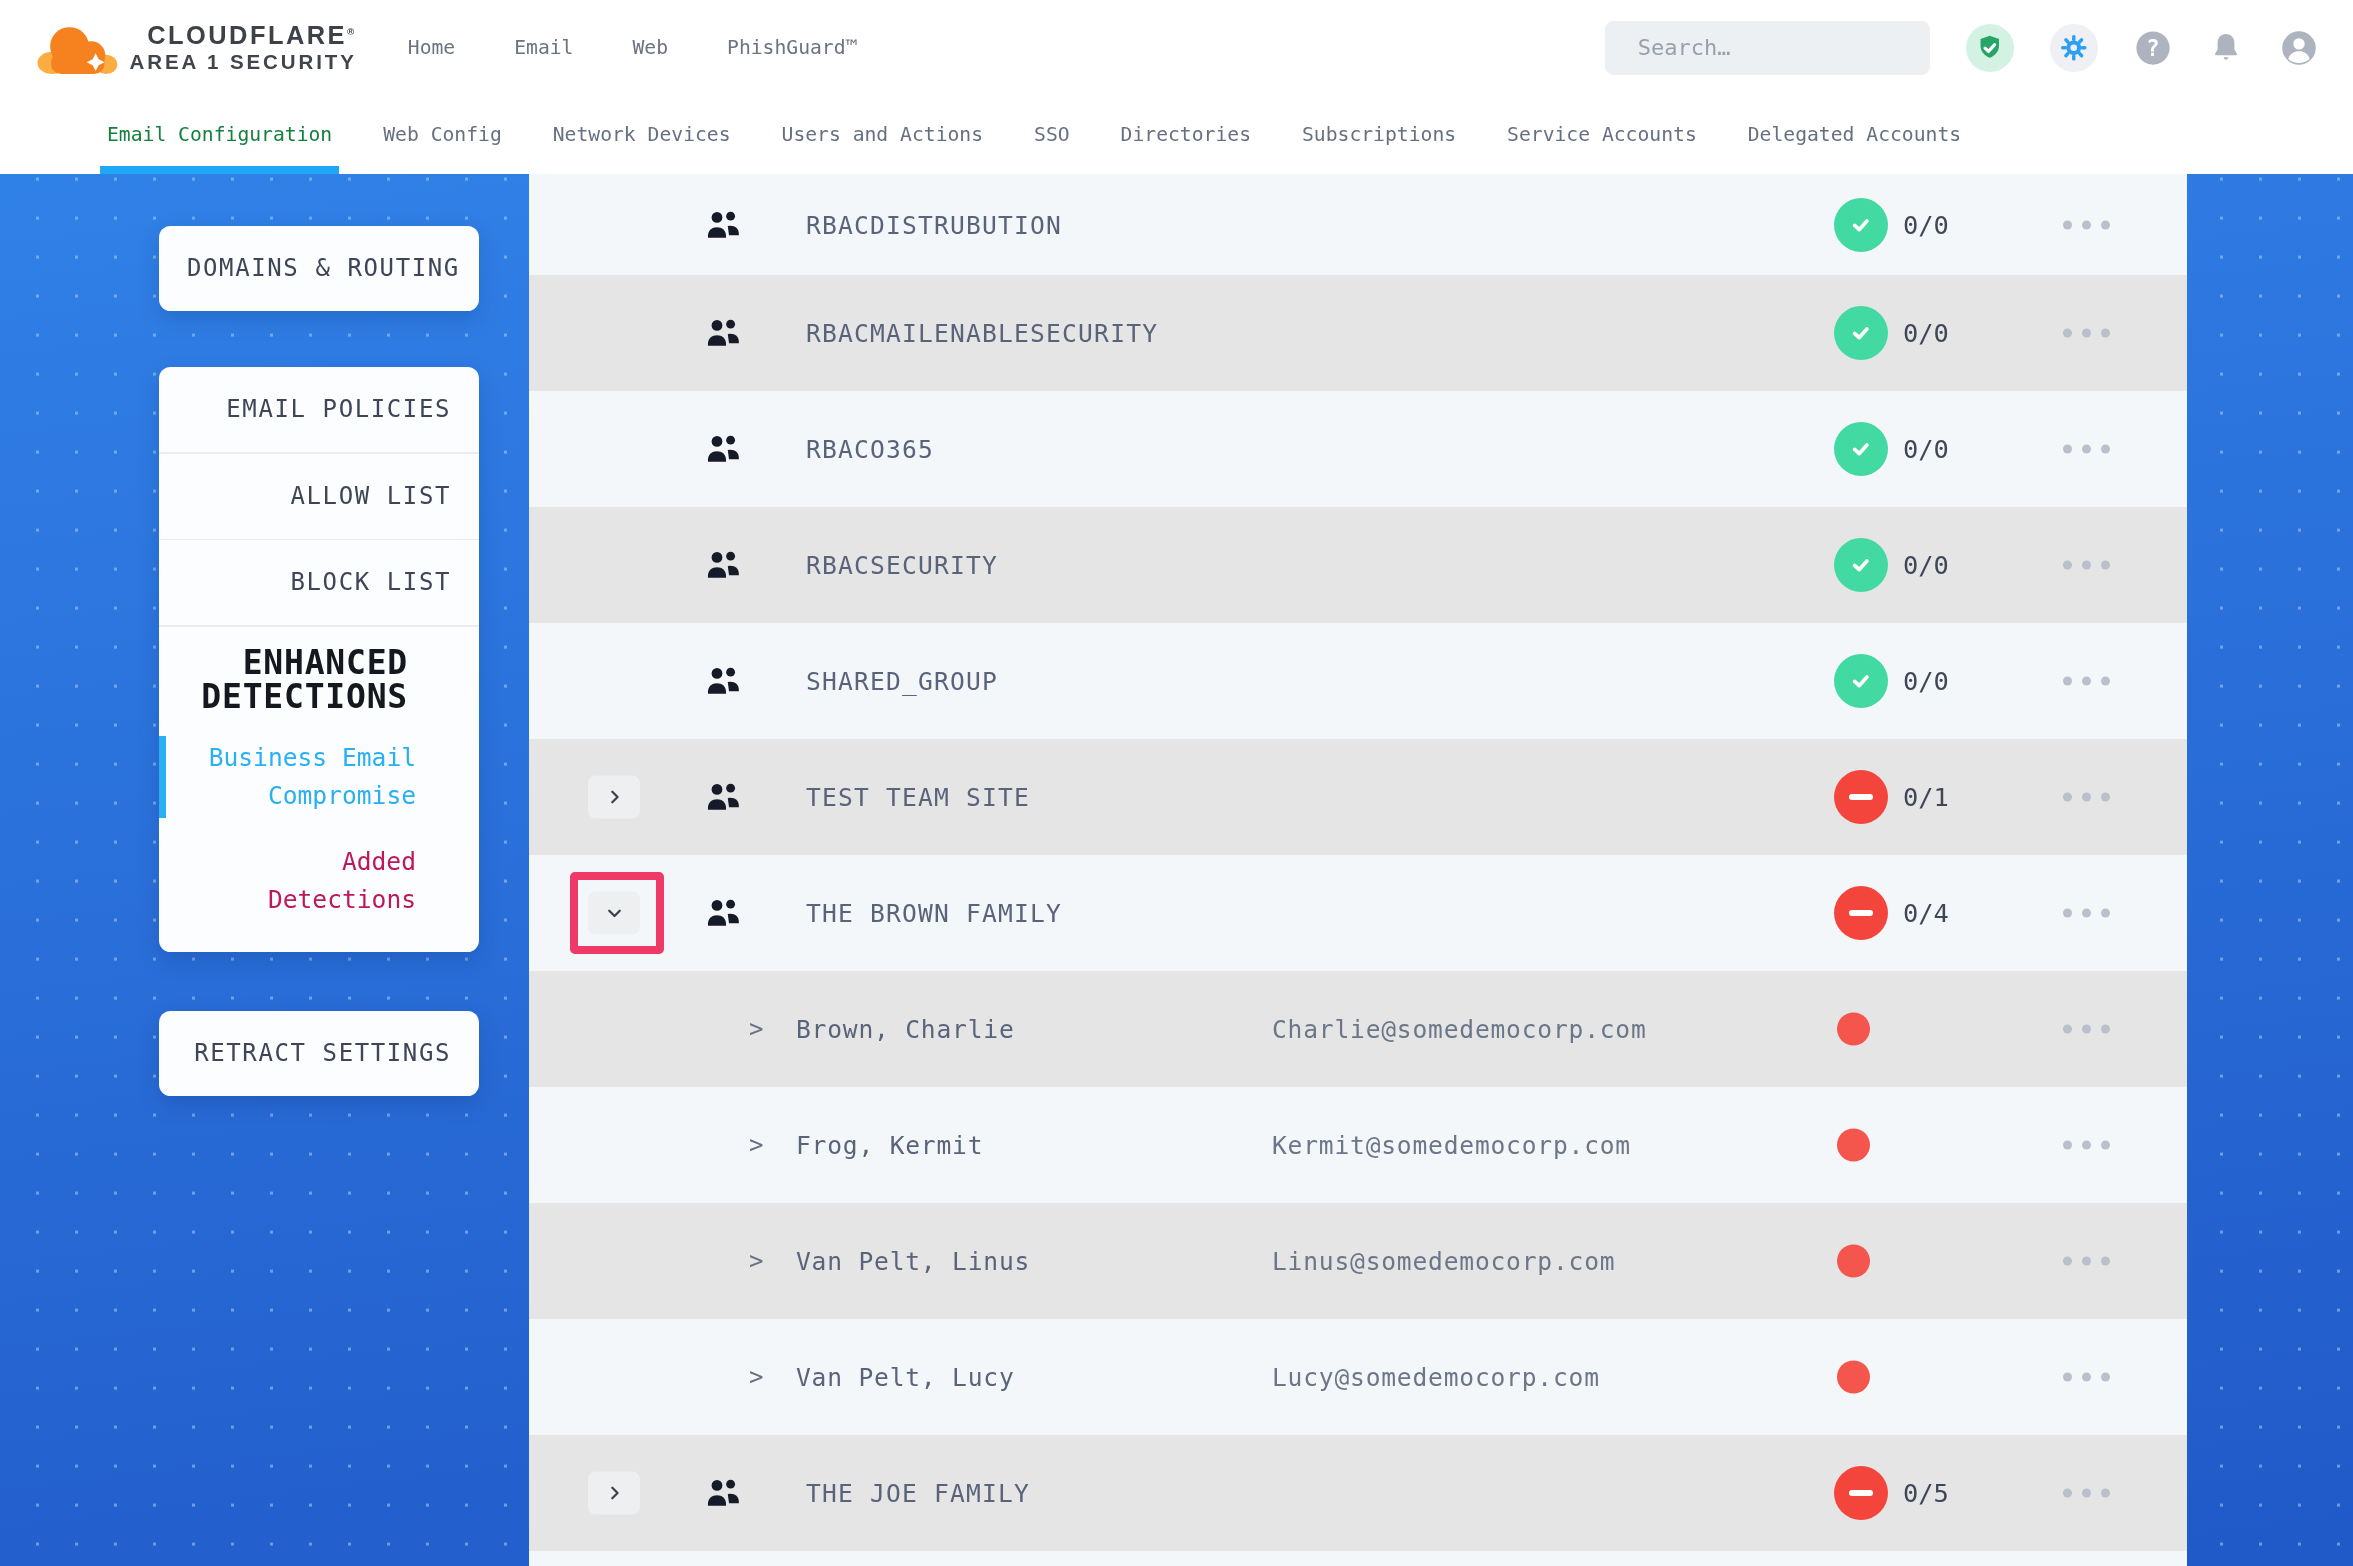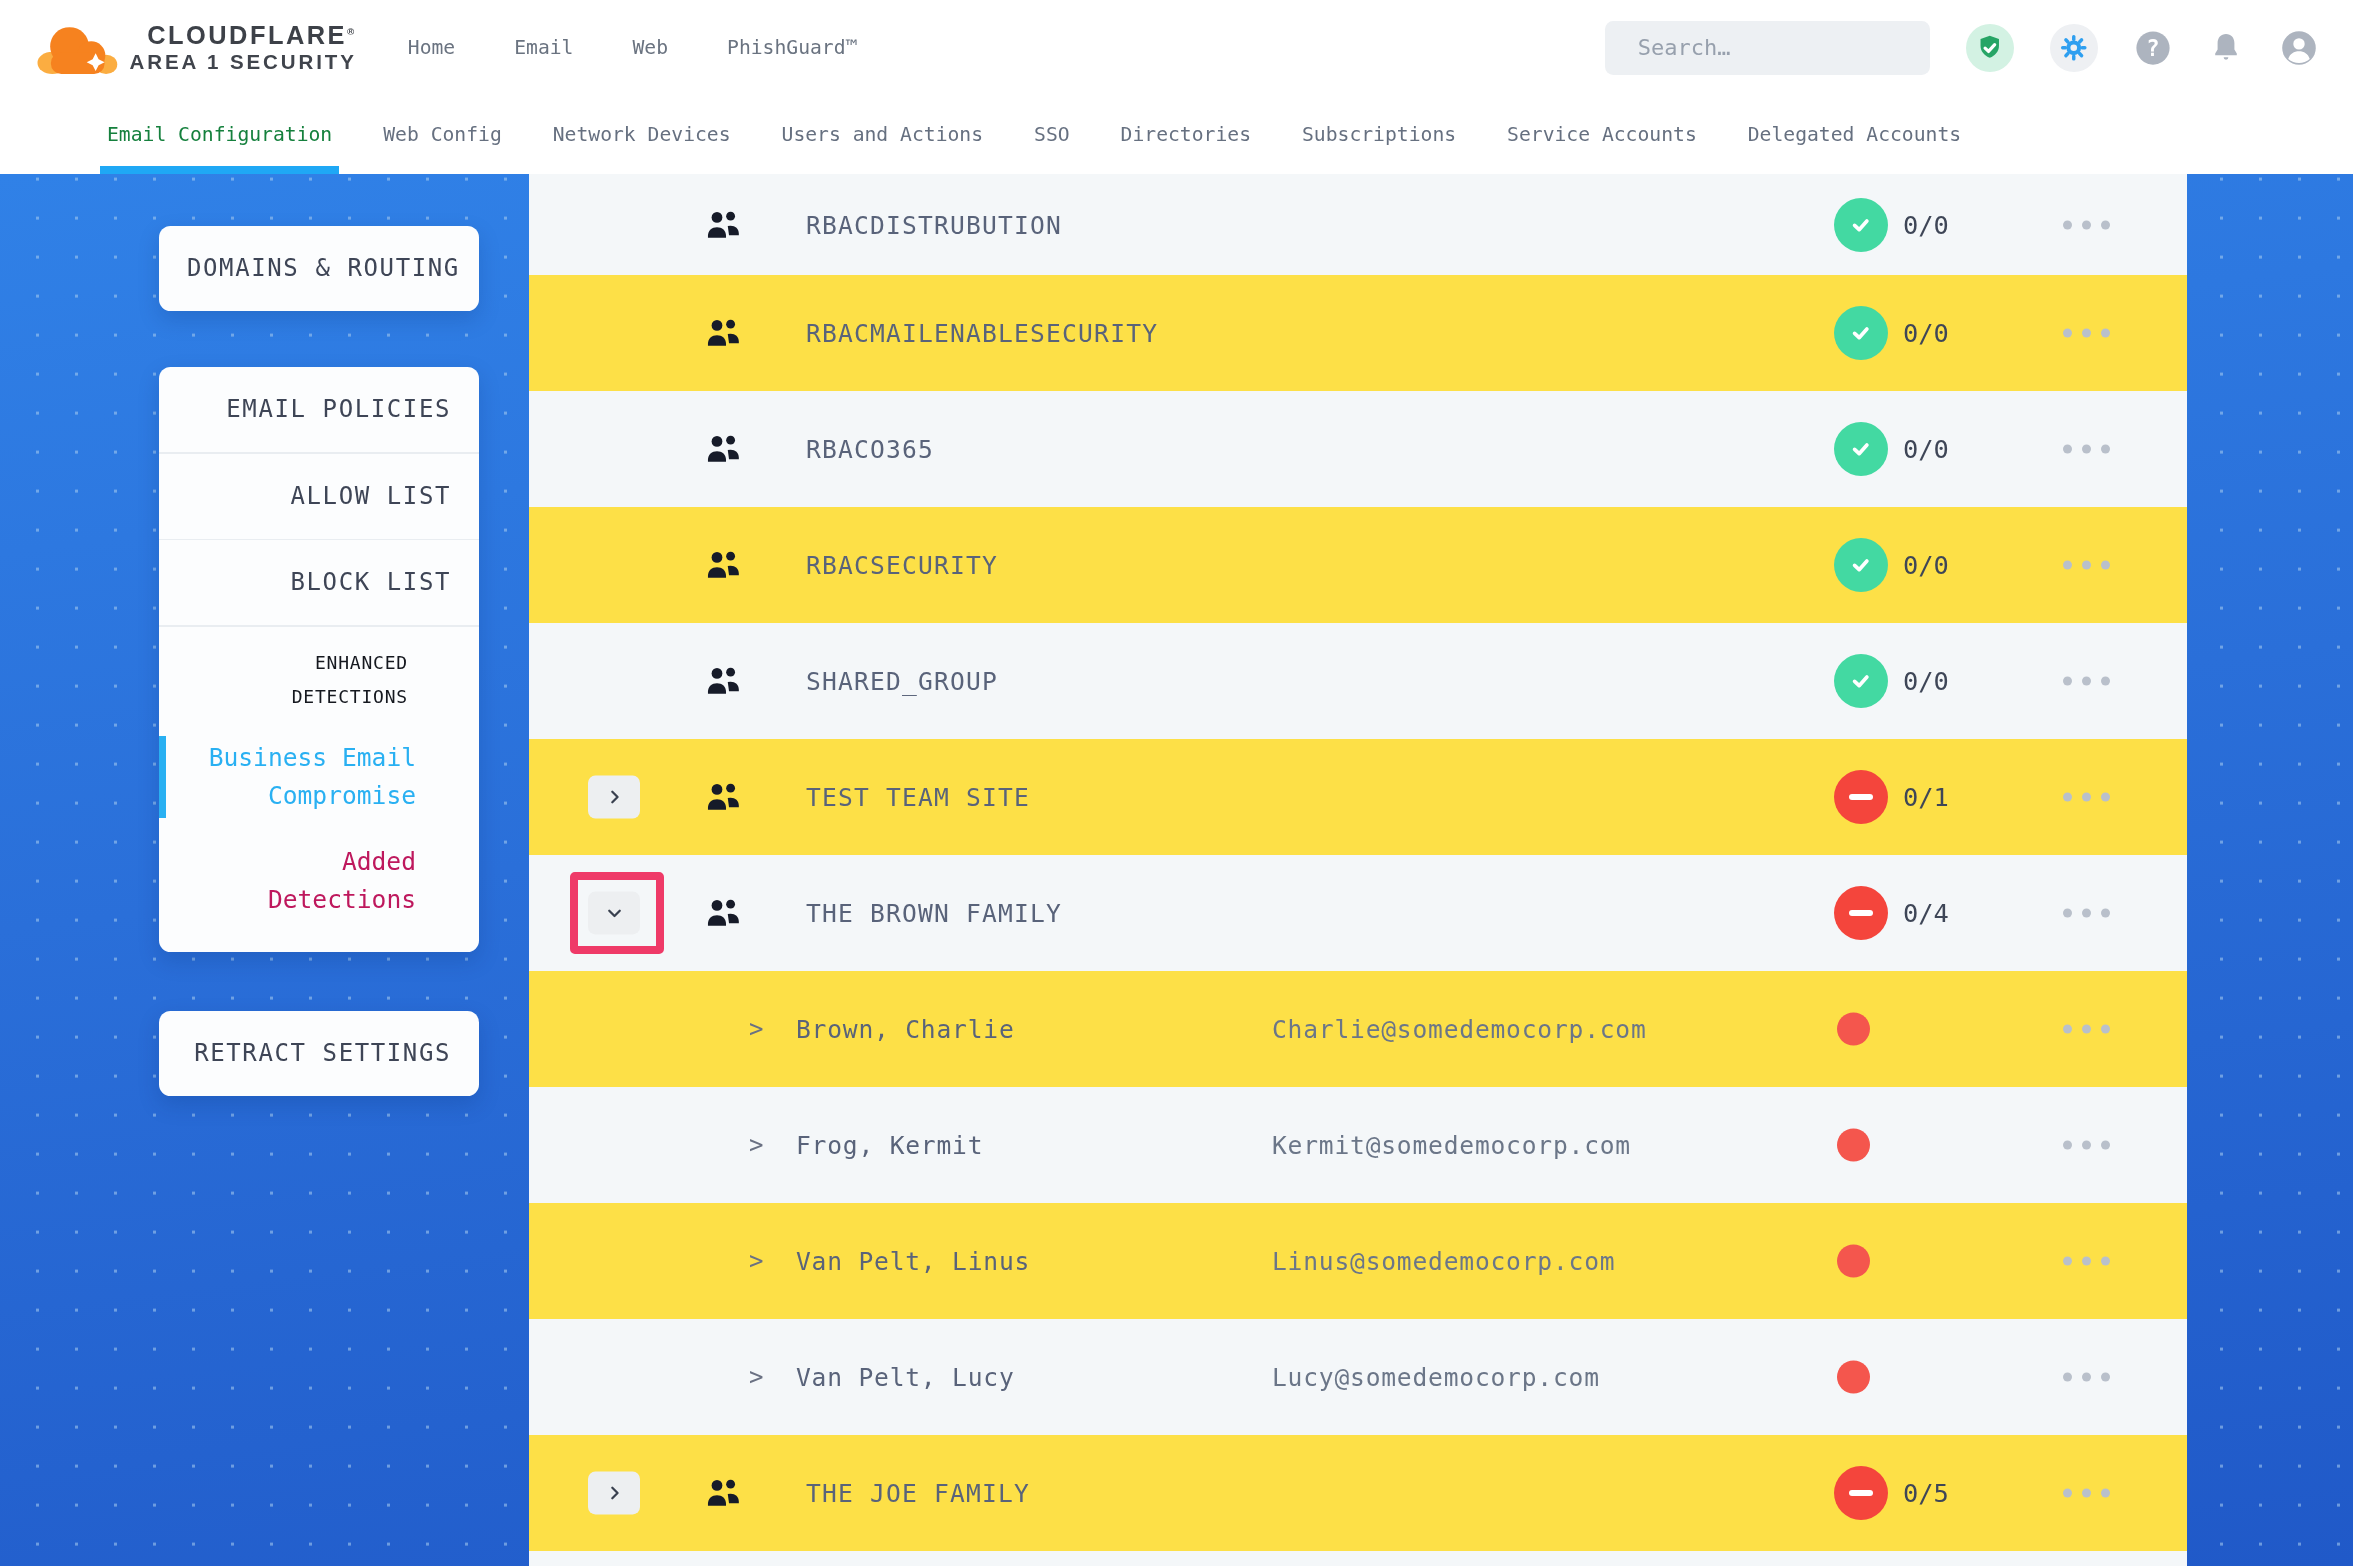--- a/index.html
+++ b/index.html
@@ -49,36 +49,36 @@
   
   .sidebar { position:absolute; left:159px; top:52px; width:320px; }
   .card { background:#fcfdfe; border-radius:11.5px; overflow:hidden;
     box-shadow:0 8.2px 21px rgba(8,40,100,.18);text-align:right; }
   .card + .card { margin-top:56px; }
   .card.retract { margin-top:59px; }
   .side-link { height:85px; line-height:85px; padding:0 28px; font-size:24px;
     letter-spacing:1.6px; color:#3e4556; cursor:pointer; white-space:nowrap; }
   .divider { height:1.6px; background:#e9edf1; }
   .side-section { padding:19.7px 28px 33px 28px; }
-  .section-title { font-size:18px; font-weight:normal; color:#15181f;
+  .section-title { font-size:33px; font-weight:bold; color:#15181f;
     line-height:34px; width:221px; letter-spacing:0.8px; }
   .sub-link { font-size:24.6px; line-height:38px; width:229px; cursor:pointer; }
   .sub-link.active { color:#29b0f2; margin-top:24.6px; position:relative; }
   .sub-link.active::before { content:""; position:absolute; left:-28px; top:-3.3px;
     bottom:-3.3px; width:6.6px; background:#29b0f2; }
   .sub-link.muted { color:#be185d; margin-top:28px; }
 
   
   .grid { position:absolute; left:529px; top:0; width:1658px; height:1393px;
     background:#fff; }
   .row { position:relative; height:116px; }
   .row.first { height:101px; }
   .row.filler { height:21px; }
   .row.light { background:#f4f7f9; }
-  .row.white { background:#fde047; }
+  .row.white { background:#e5e5e5; }
   .cell { position:absolute; top:50%; transform:translateY(-50%); }
   .expander { left:59px; width:52px; height:43px; background:#edeff1;
     border:none; border-radius:7.4px; cursor:pointer; position:absolute;
     top:50%; transform:translateY(-50%);
     display:flex; align-items:center; justify-content:center; }
   .expander svg { width:21px; height:21px; stroke:#39404f; stroke-width:2.6;
     fill:none; stroke-linecap:round; stroke-linejoin:round; }
   .hl-box { left:41px; width:94px; height:82px; border:8.2px solid #ef3a68;
     border-radius:4.9px; background:transparent; pointer-events:none; }
   .people { left:175px; width:38px; height:33px; }

